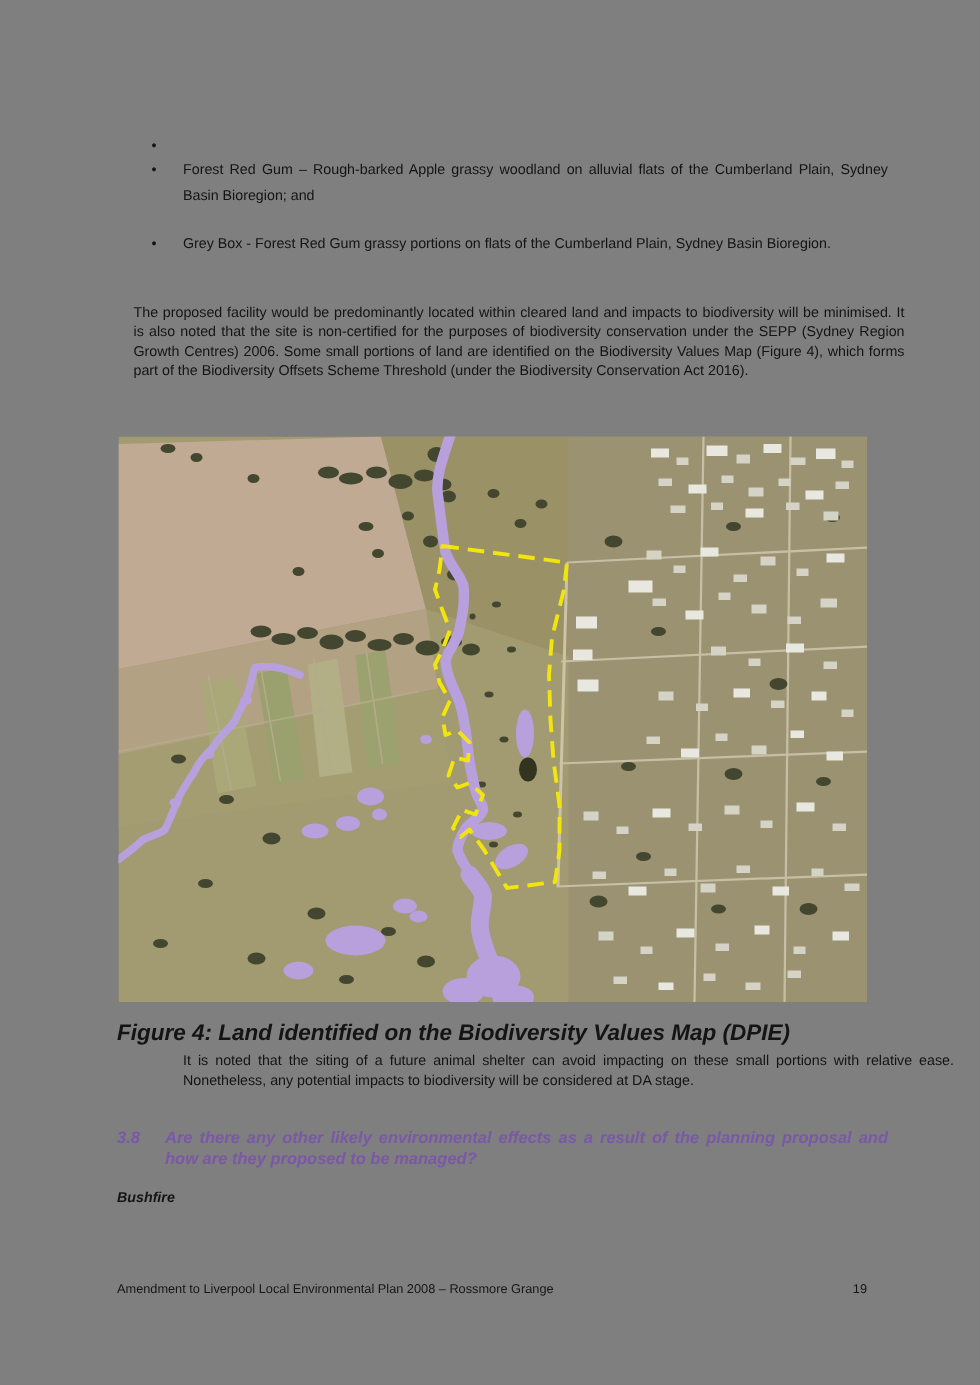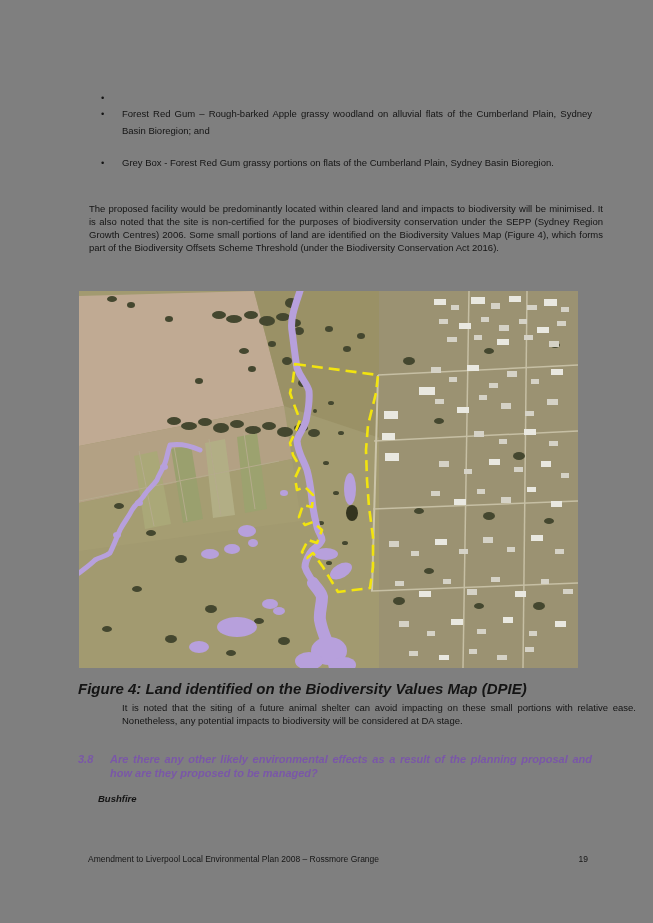--- a/index.html
+++ b/index.html
@@ -14,22 +14,22 @@
     font-size:9.5px;line-height:16.5px;text-align:justify;}
   .bullet-dot{position:absolute;left:23px;top:0;}
   .para1{left:89px;top:202px;width:514px;}
   .map-wrap{left:79px;top:291px;width:499px;height:377px;}
   .caption{left:78px;top:680px;width:514px;font-size:15px;font-weight:bold;font-style:italic;}
   .para2{left:78px;top:701px;width:514px;margin-left:44px;}
   .q-heading{left:78px;top:752px;width:514px;font-size:11px;line-height:14px;
     font-weight:bold;font-style:italic;}
   .q-num{position:absolute;left:0;top:0;}
   .q-text{display:block;margin-left:32px;text-align:justify;}
-  .subheading{left:78px;top:793px;width:200px;font-size:9.5px;font-weight:bold;font-style:italic;color:#141414;margin-left:20px;}
-  .footer{left:88px;top:854px;width:500px;font-size:8.5px;color:#161616;display:flex;justify-content:space-between;}
+  .subheading{left:78px;top:793px;width:200px;font-size:9.5px;font-weight:bold;font-style:italic;color:#141414;}
+  .footer{left:78px;top:854px;width:500px;font-size:8.5px;color:#161616;display:flex;justify-content:space-between;}
 </style>
 </head>
 <body>
 
 <ul class="abs bullet-list">
   <li>
     <span class="bullet-dot">•</span>
   </li>
   <li>
     <span class="bullet-dot">•</span>

